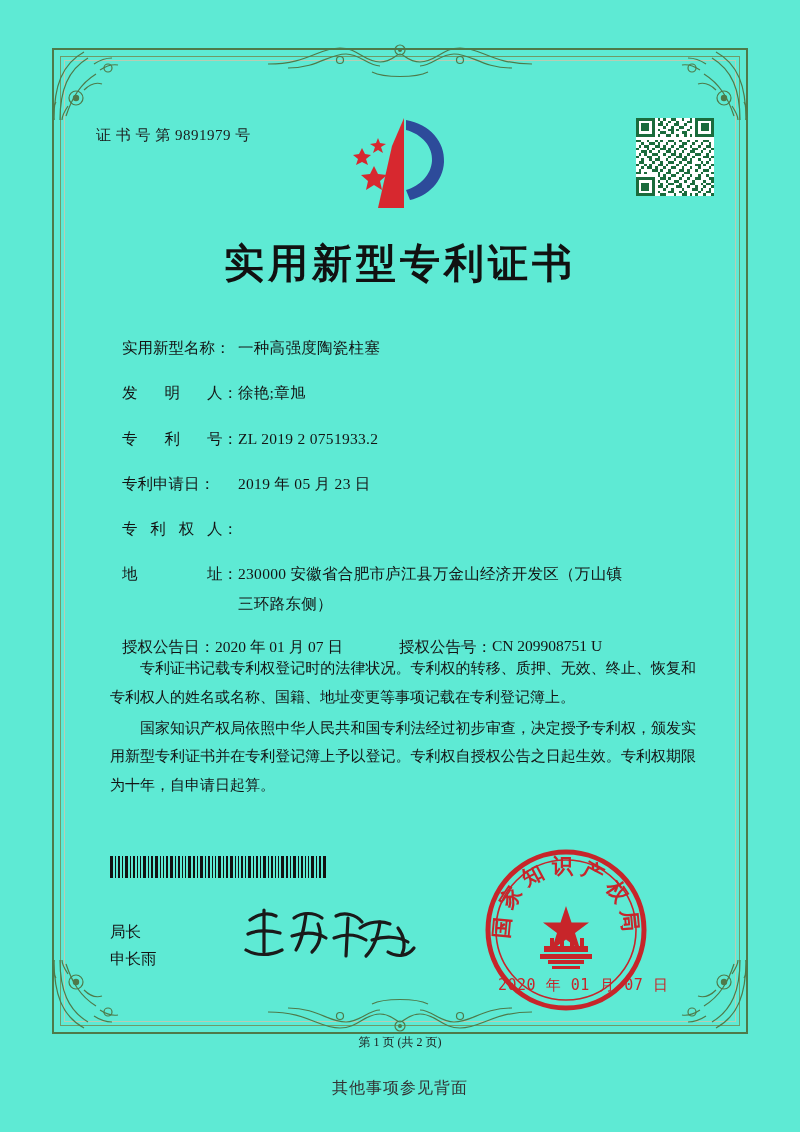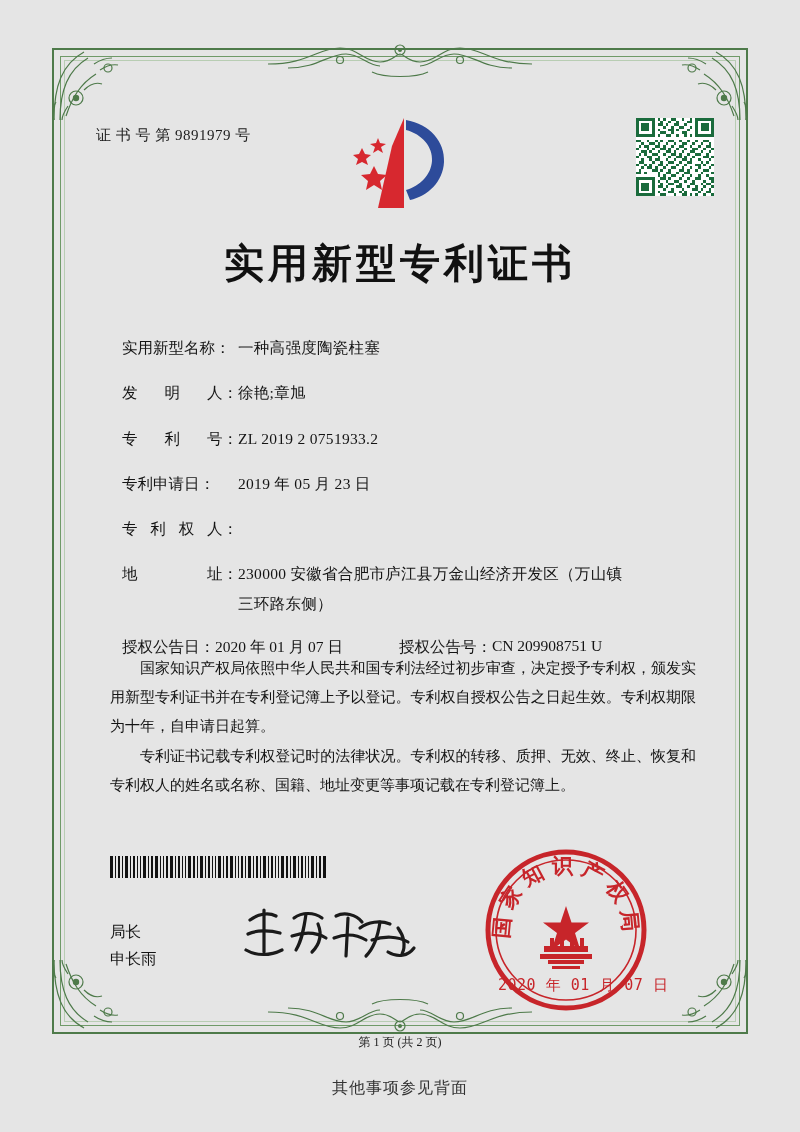--- a/index.html
+++ b/index.html
@@ -14,21 +14,21 @@
     color: #1a1a1a;
     position: relative;
     overflow: hidden;
   }
 
   .page {
     position: absolute;
     left: 0; top: 0;
     width: 800px;
     height: 1132px;
-    background: #e5e5e5;
+    background: #5eead4;
   }
 
   
   .border-outer {
     position: absolute;
     left: 52px; top: 48px;
     width: 696px; height: 986px;
     border: 2px solid #4e7a4a;
     box-sizing: border-box;
   }
@@ -612,22 +612,22 @@
     <div class="row-inline">
       <span class="seg-label">授权公告日：</span>
       <span class="seg-value">2020 年 01 月 07 日</span>
       <span class="gap"></span>
       <span class="seg-label">授权公告号：</span>
       <span class="seg-value">CN 209908751 U</span>
     </div>
   </div>
 
   <div class="body-text">
+    <p>专利证书记载专利权登记时的法律状况。专利权的转移、质押、无效、终止、恢复和专利权人的姓名或名称、国籍、地址变更等事项记载在专利登记簿上。</p>
     <p>国家知识产权局依照中华人民共和国专利法经过初步审查，决定授予专利权，颁发实用新型专利证书并在专利登记簿上予以登记。专利权自授权公告之日起生效。专利权期限为十年，自申请日起算。</p>
-    <p>专利证书记载专利权登记时的法律状况。专利权的转移、质押、无效、终止、恢复和专利权人的姓名或名称、国籍、地址变更等事项记载在专利登记簿上。</p>
   </div>
 
   <div class="barcode">
     <svg viewBox="0 0 216 22" shape-rendering="crispEdges">
       <g fill="#111">
         <rect x="0" y="0" width="3" height="22"></rect>
           <rect x="5" y="0" width="1" height="22"></rect>
         <rect x="8" y="0" width="2" height="22"></rect>
           <rect x="12" y="0" width="1" height="22"></rect>
         <rect x="15" y="0" width="3" height="22"></rect>

